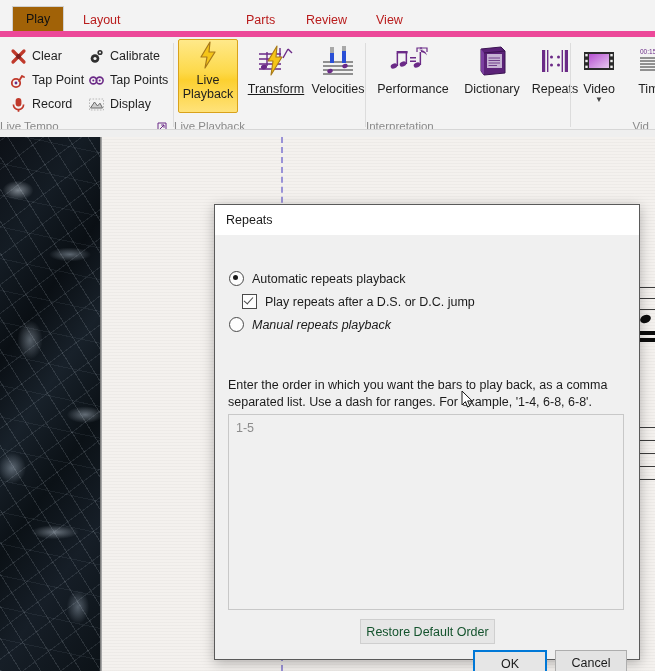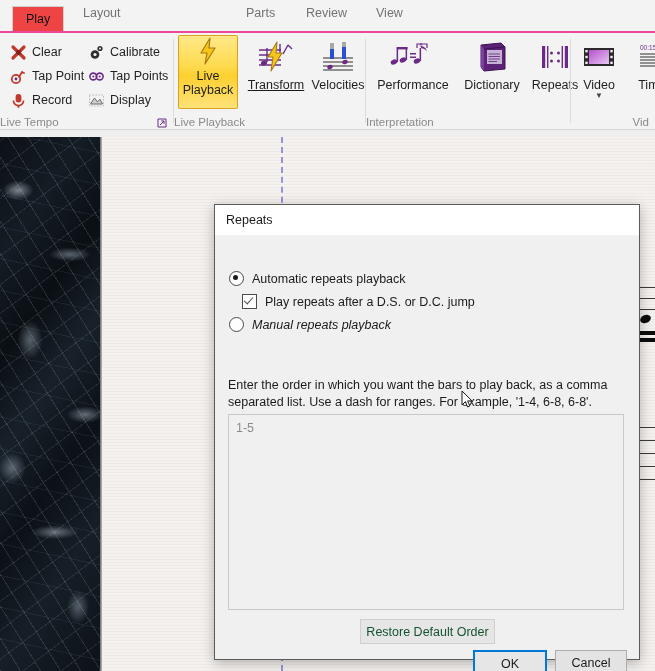--- a/index.html
+++ b/index.html
@@ -63,30 +63,30 @@
   .notehead{
     position:absolute;width:11px;height:8px;border-radius:50%;
     background:#0c0c0c;transform:rotate(-20deg);
   }
   .barthick{position:absolute;right:0;width:22px;height:4px;background:#0c0c0c;}
 
   
   #ribbon{position:absolute;left:0;top:0;width:655px;height:137px;background:#f3f3f3;}
   #tabstrip{position:absolute;left:0;top:0;width:655px;height:31px;background:#f3f3f3;}
   .tab{
-    position:absolute;top:3px;height:21px;line-height:21px;
-    padding:0 13px;font-size:12.5px;color:#737373;cursor:default;white-space:nowrap;
+    position:absolute;top:10px;height:21px;line-height:21px;
+    padding:0 13px;font-size:12.5px;color:#b91c1c;cursor:default;white-space:nowrap;
   }
   .tab.active{
-    top:6px;height:25px;line-height:25px;background:#ef4444;
+    top:6px;height:25px;line-height:25px;background:#a16207;
     border:1px solid #d0d0d0;border-bottom:none;color:#111;
   }
   #ribbon-body{
     position:absolute;left:0;top:31px;width:655px;height:98px;
-    background:#f3f3f3;border-top:2px solid #ec4899;
+    background:#f3f3f3;border-top:6px solid #ec4899;
   }
   #ribbon-bottom-line{position:absolute;left:0;top:129px;width:655px;height:1px;background:#d6d6d6;}
   #below-ribbon{position:absolute;left:0;top:130px;width:655px;height:7px;background:#efefef;}
 
   .group{position:absolute;top:0;height:98px;}
   .group-sep{position:absolute;top:6px;width:1px;height:84px;background:#dcdcdc;}
   .group-label{
     position:absolute;bottom:3px;width:100%;text-align:left;
     font-size:11.5px;color:#8a8a8a;
   }

